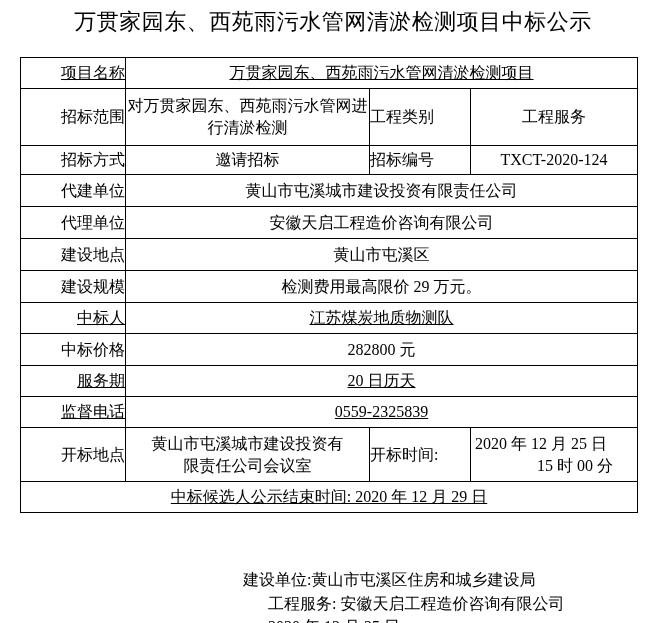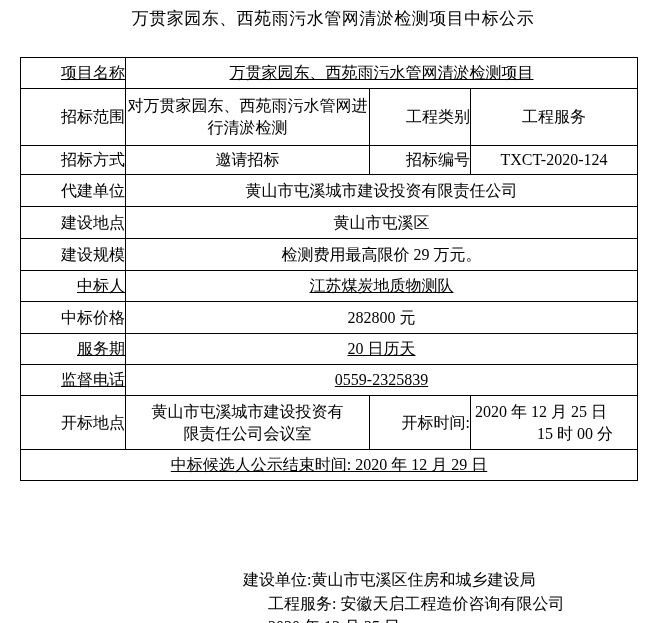--- a/index.html
+++ b/index.html
@@ -12,21 +12,21 @@
     font-family: "Liberation Serif", "DejaVu Serif", serif;
     font-size: 16px;
     overflow: hidden;
   }
   #doc-title {
     position: absolute;
     top: 7px;
     left: 0;
     width: 666px;
     text-align: center;
-    font-size: 17px;
+    font-size: 22px;
     letter-spacing: 0.5px;
     white-space: nowrap;
   }
   table.bid-table {
     position: absolute;
     top: 57px;
     left: 20px;
     width: 617px;
     border-collapse: collapse;
     table-layout: fixed;
@@ -40,21 +40,21 @@
   }
   td.lab {
     text-align: right;
     padding-right: 7px;
   }
   td.val {
     text-align: center;
     margin-left: 27px;
   }
   td.sublab {
-    text-align: right;
+    text-align: left;
     padding-left: 3px;
   }
   td.timecell .t1 {
     text-align: left;
     padding-left: 4px;
     white-space: nowrap;
   }
   td.timecell .t2 {
     text-align: right;
     padding-right: 24px;
@@ -111,20 +111,24 @@
         <td class="lab h28">招标方式</td>
         <td class="val h28">邀请招标</td>
         <td class="sublab h28">招标编号</td>
         <td class="val h28">TXCT-2020-124</td>
       </tr>
       <tr>
         <td class="lab h31">代建单位</td>
         <td class="val h31" colspan="3">黄山市屯溪城市建设投资有限责任公司</td>
       </tr>
       <tr>
+        <td class="lab h31">代理单位</td>
+        <td class="val h31" colspan="3">安徽天启工程造价咨询有限公司</td>
+      </tr>
+      <tr>
         <td class="lab h31">建设地点</td>
         <td class="val h31" colspan="3">黄山市屯溪区</td>
       </tr>
       <tr>
         <td class="lab h31">建设规模</td>
         <td class="val h31" colspan="3">检测费用最高限价 29 万元。</td>
       </tr>
       <tr>
         <td class="lab h30">中标人</td>
         <td class="val h30" colspan="3">江苏煤炭地质物测队</td>

